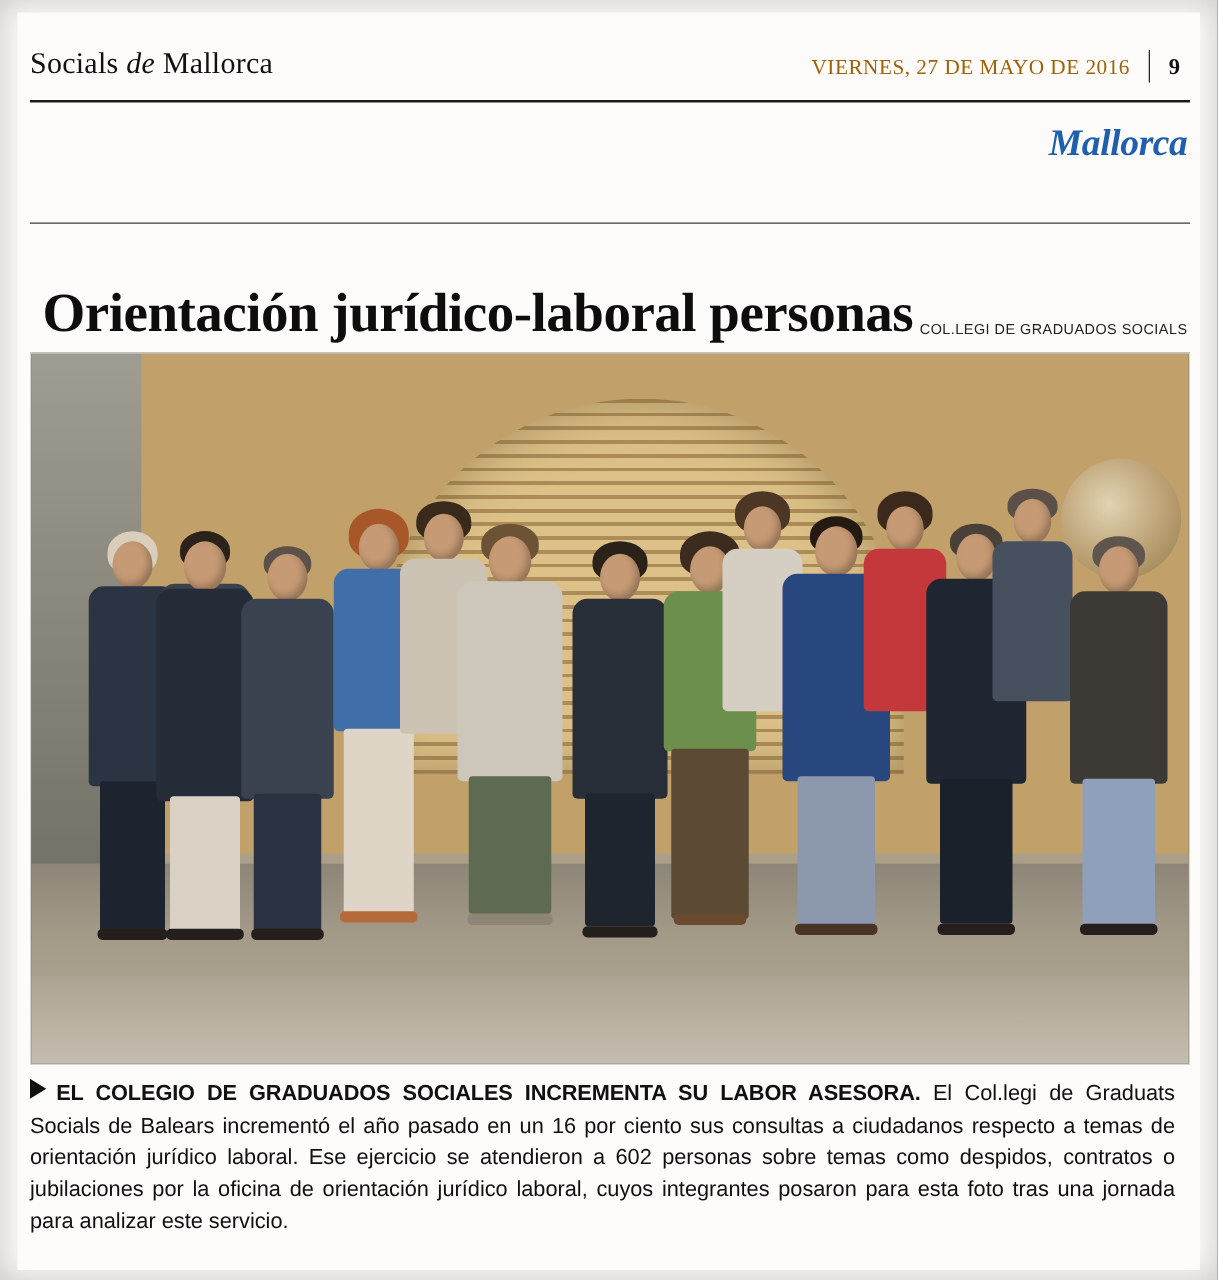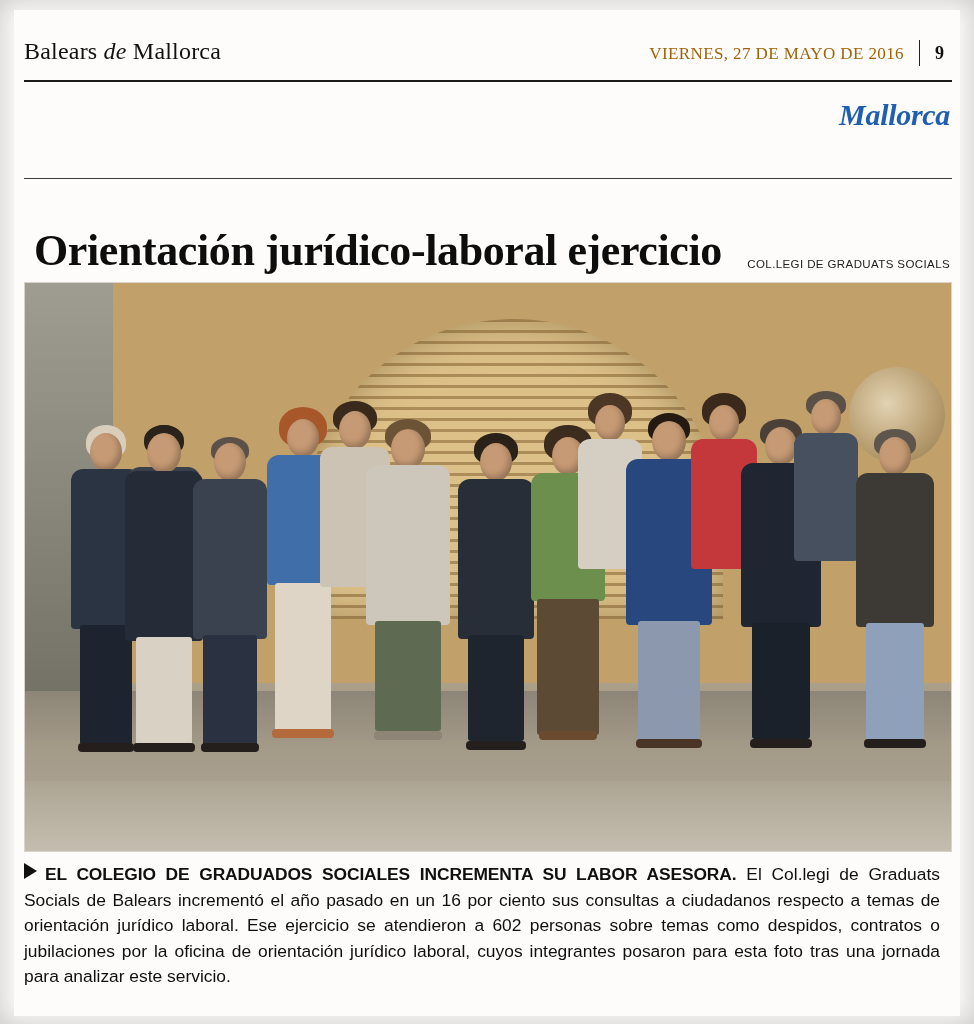--- a/index.html
+++ b/index.html
@@ -300,33 +300,33 @@
   }
 </style>
 </head>
 <body>
 
 <div class="page">
   <div class="scan-inner"></div>
 
   <div class="masthead">
     <div class="masthead-title">
-      <span>Balears </span><span class="it">de </span><span>Mallorca</span>
+      <span>Socials </span><span class="it">de </span><span>Mallorca</span>
     </div>
     <div class="masthead-date">VIERNES, 27 DE MAYO DE 2016</div>
     <div class="masthead-sep"></div>
     <div class="masthead-page">9</div>
   </div>
   <div class="rule-top"></div>
 
   <div class="section-label">Mallorca</div>
   <div class="rule-section"></div>
 
-  <h1 class="headline">Orientación jurídico-laboral ejercicio</h1>
-  <div class="credit">COL.LEGI DE GRADUATS SOCIALS</div>
+  <h1 class="headline">Orientación jurídico-laboral personas</h1>
+  <div class="credit">COL.LEGI DE GRADUADOS SOCIALS</div>
 
   <div class="photo">
     <div class="photo-inner">
       <div class="side-wall-l"></div>
       <div class="wall">
         <div class="wall-arch"></div>
         <div class="wall-medallion"></div>
       </div>
       <div class="mid-band"></div>
       <div class="floor">

